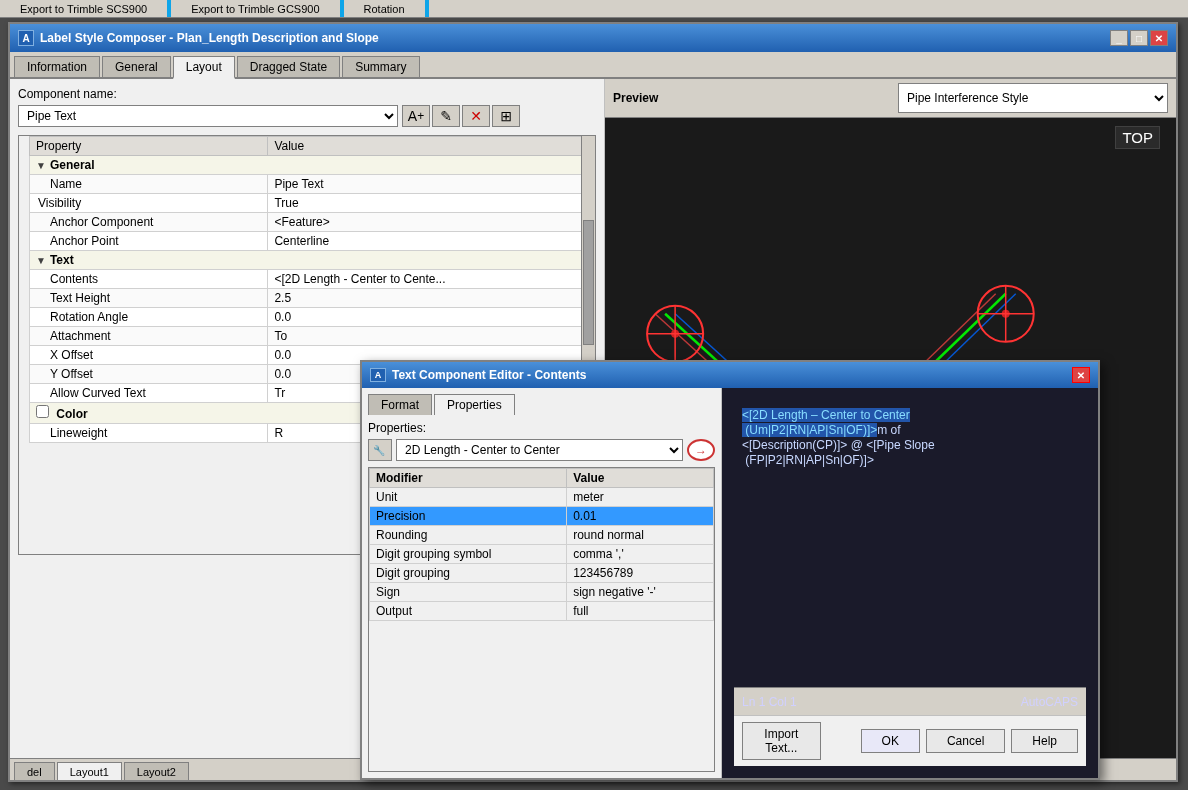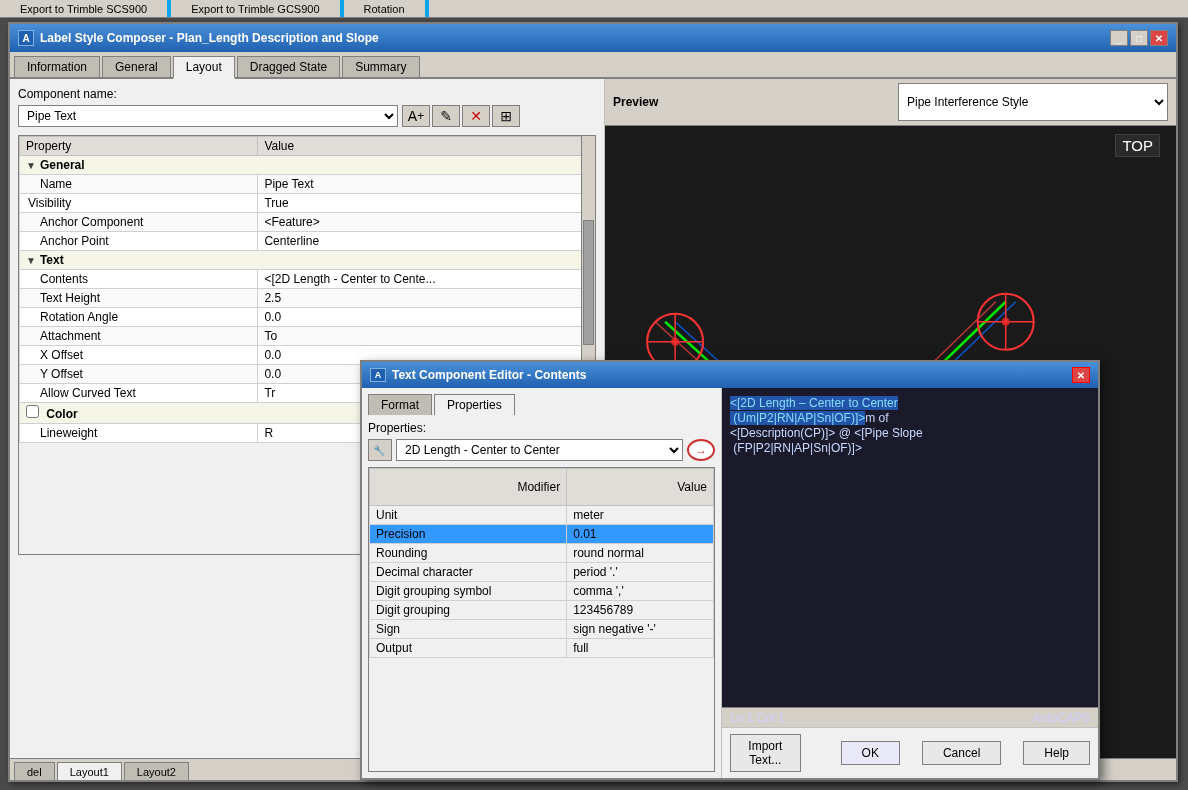--- a/index.html
+++ b/index.html
@@ -27,36 +27,36 @@
 
     
     .left-panel { width: 595px; padding: 8px; background: #f0f0f0; border-right: 1px solid #c0c0c0; overflow: hidden; }
     .component-name-row { display: flex; align-items: center; margin-bottom: 8px; }
     .component-name-label { font-size: 12px; margin-bottom: 4px; }
     .component-select { width: 380px; height: 22px; border: 1px solid #808080; background: white; padding: 2px 4px; }
     .component-btns { display: flex; gap: 2px; margin-left: 4px; }
     .comp-btn { width: 28px; height: 22px; background: #d4d0c8; border: 1px solid #808080; cursor: pointer; display: flex; align-items: center; justify-content: center; font-size: 14px; }
 
     
-    .prop-table { width: 100%; border-collapse: collapse; font-size: 12px; }
+    .prop-table { width: 100%; border-collapse: collapse; font-size: 12px; margin-left: 10px; }
     .prop-table th { background: #e0ddd8; border: 1px solid #c0c0c0; padding: 2px 6px; text-align: left; font-weight: normal; }
     .prop-table td { border: 1px solid #d0d0d0; padding: 2px 6px; }
     .prop-table tr:nth-child(even) td { background: #fafafa; }
     .prop-table tr:nth-child(odd) td { background: #ffffff; }
     .section-header td { background: #f5f5e8 !important; font-weight: bold; }
     .section-header .expander { color: #404040; margin-right: 4px; font-size: 10px; }
     .prop-value { color: #000; }
     .prop-table-container { border: 1px solid #808080; overflow: hidden; }
     .scrollbar-area { position: relative; overflow: hidden; }
 
     
     .right-panel { flex: 1; background: #000; position: relative; overflow: hidden; }
     .preview-header { background: #d4d0c8; display: flex; align-items: center; justify-content: space-between; padding: 4px 8px; border-bottom: 1px solid #808080; }
     .preview-label { font-size: 12px; font-weight: bold; }
-    .preview-select { width: 270px; height: 38px; border: 1px solid #808080; background: white; padding: 2px 4px; }
+    .preview-select { width: 270px; height: 30px; border: 1px solid #808080; background: white; padding: 2px 4px; }
     .preview-canvas { width: 100%; height: calc(100% - 32px); background: #1a1a1a; position: relative; overflow: hidden; }
     .top-label { position: absolute; top: 8px; right: 16px; background: #2a2a2a; color: white; font-size: 15px; padding: 2px 6px; border: 1px solid #404040; }
 
     
     .pipe-svg { position: absolute; top: 0; left: 0; width: 100%; height: 100%; }
 
     
     .dialog-overlay { position: absolute; top: 360px; left: 360px; width: 740px; height: 420px; background: #f0f0f0; border: 2px solid #808080; box-shadow: 4px 4px 10px rgba(0,0,0,0.5); z-index: 100; }
     .dialog-title { background: linear-gradient(to bottom, #4a90d9, #2060b0); height: 26px; display: flex; align-items: center; padding: 0 8px; color: white; font-size: 12px; font-weight: bold; }
     .dialog-close { width: 18px; height: 16px; background: #d44; border: 1px solid #f00; color: white; display: flex; align-items: center; justify-content: center; font-size: 10px; cursor: pointer; margin-left: auto; }
@@ -71,21 +71,21 @@
 
     
     .props-label { font-size: 12px; margin-bottom: 4px; }
     .props-select-row { display: flex; align-items: center; gap: 4px; margin-bottom: 6px; }
     .props-icon { width: 24px; height: 22px; background: #d4d0c8; border: 1px solid #808080; display: flex; align-items: center; justify-content: center; font-size: 10px; }
     .props-select { flex: 1; height: 22px; border: 1px solid #808080; background: white; padding: 2px 4px; }
     .props-arrow-btn { width: 28px; height: 22px; background: white; border: 2px solid #cc3333; border-radius: 50%; display: flex; align-items: center; justify-content: center; font-size: 12px; color: #cc3333; cursor: pointer; font-weight: bold; }
 
     
     .modifier-table { width: 100%; border-collapse: collapse; font-size: 12px; }
-    .modifier-table th { background: #e0ddd8; border: 1px solid #c0c0c0; padding: 11px 6px; text-align: right; font-weight: normal; }
+    .modifier-table th { background: #e0ddd8; border: 1px solid #c0c0c0; padding: 2px 6px; text-align: left; font-weight: bold; }
     .modifier-table td { border: 1px solid #d0d0d0; padding: 2px 6px; }
     .modifier-table tr:nth-child(even) td { background: #fafafa; }
     .modifier-table tr.selected td { background: #3399ff; color: #000000; }
     .modifier-table tr:not(.selected) td { background: #f0f0f0; }
     .import-btn { padding: 4px 16px; background: #e8e8e8; border: 1px solid #808080; cursor: pointer; font-size: 12px; }
     .action-btn { padding: 4px 20px; background: #e8e8e8; border: 1px solid #808080; cursor: pointer; font-size: 12px; }
     .action-btn.ok-btn { background: #e8e8f8; }
 
     
     .bottom-tabs { position: absolute; bottom: 0; left: 0; right: 0; height: 22px; background: #d4d0c8; display: flex; align-items: flex-end; padding: 0 4px; border-top: 1px solid #808080; }
@@ -303,55 +303,51 @@
             </tr>
             <tr class="selected">
               <td>Precision</td>
               <td>0.01</td>
             </tr>
             <tr>
               <td>Rounding</td>
               <td>round normal</td>
             </tr>
             <tr>
-              <td>Decimal character</td>
-              <td>period '.'</td>
-            </tr>
-            <tr>
               <td>Digit grouping symbol</td>
               <td>comma ','</td>
             </tr>
             <tr>
               <td>Digit grouping</td>
               <td>123456789</td>
             </tr>
             <tr>
               <td>Sign</td>
               <td>sign negative '-'</td>
             </tr>
             <tr>
               <td>Output</td>
               <td>full</td>
             </tr>
           </tbody>
         </table>
       </div>
     </div>
 
-    <div class="dialog-right" style="display:flex;flex-direction:column;padding:0;">
+    <div class="dialog-right" style="display:flex;flex-direction:column;padding:12px;">
       <div style="flex:1;background:#1a1a2a;padding:8px;font-family:'Courier New',monospace;font-size:12px;overflow:hidden;">
         <span style="background:#2255aa;color:#88ddff;">&lt;[2D Length – Center to Center<br>&nbsp;(Um|P2|RN|AP|Sn|OF)]&gt;</span><span style="color:#c8d8ff;">m of<br>&lt;[Description(CP)]&gt; @ &lt;[Pipe Slope<br>&nbsp;(FP|P2|RN|AP|Sn|OF)]&gt;</span>
       </div>
-      <div style="height:20px;background:#d4d0c8;display:flex;align-items:center;justify-content:space-between;padding:0 8px;font-size:11px;border-top:1px solid #808080;">
+      <div style="height:28px;background:#d4d0c8;display:flex;align-items:center;justify-content:space-between;padding:0 8px;font-size:11px;border-top:1px solid #808080;">
         <span>Ln 1 Col 1</span>
         <span>AutoCAPS</span>
       </div>
       <div style="display:flex;justify-content:space-between;align-items:center;padding:6px 8px;background:#f0f0f0;border-top:1px solid #c0c0c0;">
         <button class="import-btn">Import Text...</button>
-        <div style="display:flex;gap:22px;margin-left:40px;">
+        <div style="display:flex;gap:6px;margin-left:40px;">
           <button class="action-btn ok-btn">OK</button>
           <button class="action-btn">Cancel</button>
           <button class="action-btn">Help</button>
         </div>
       </div>
     </div>
   </div>
 </div>
 
 </body></html>

